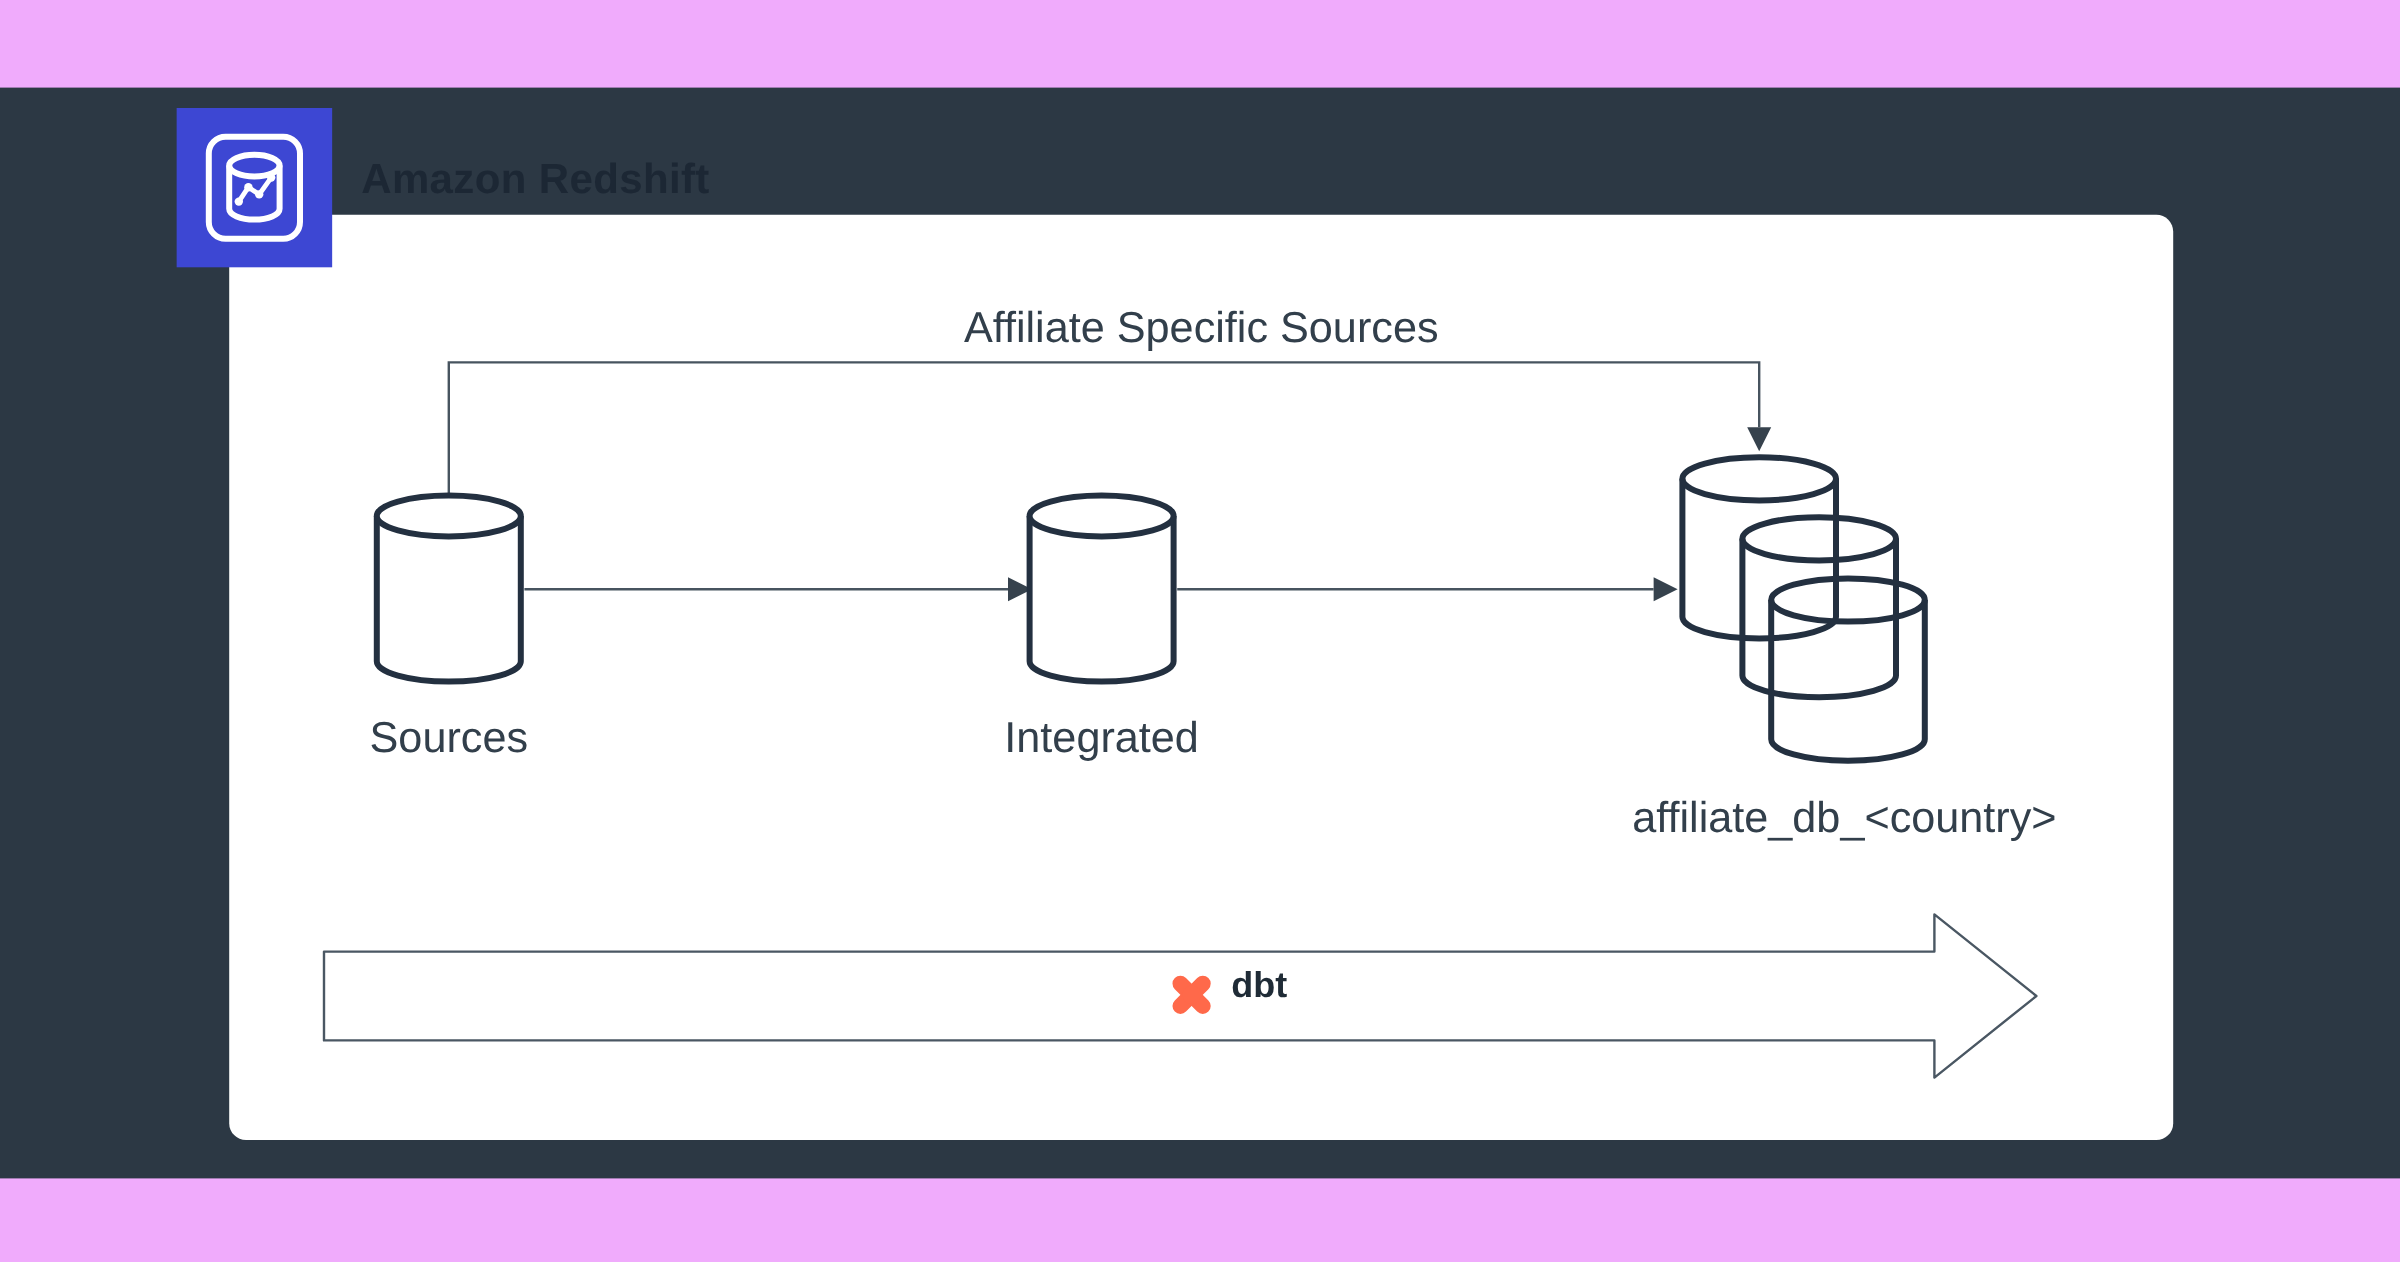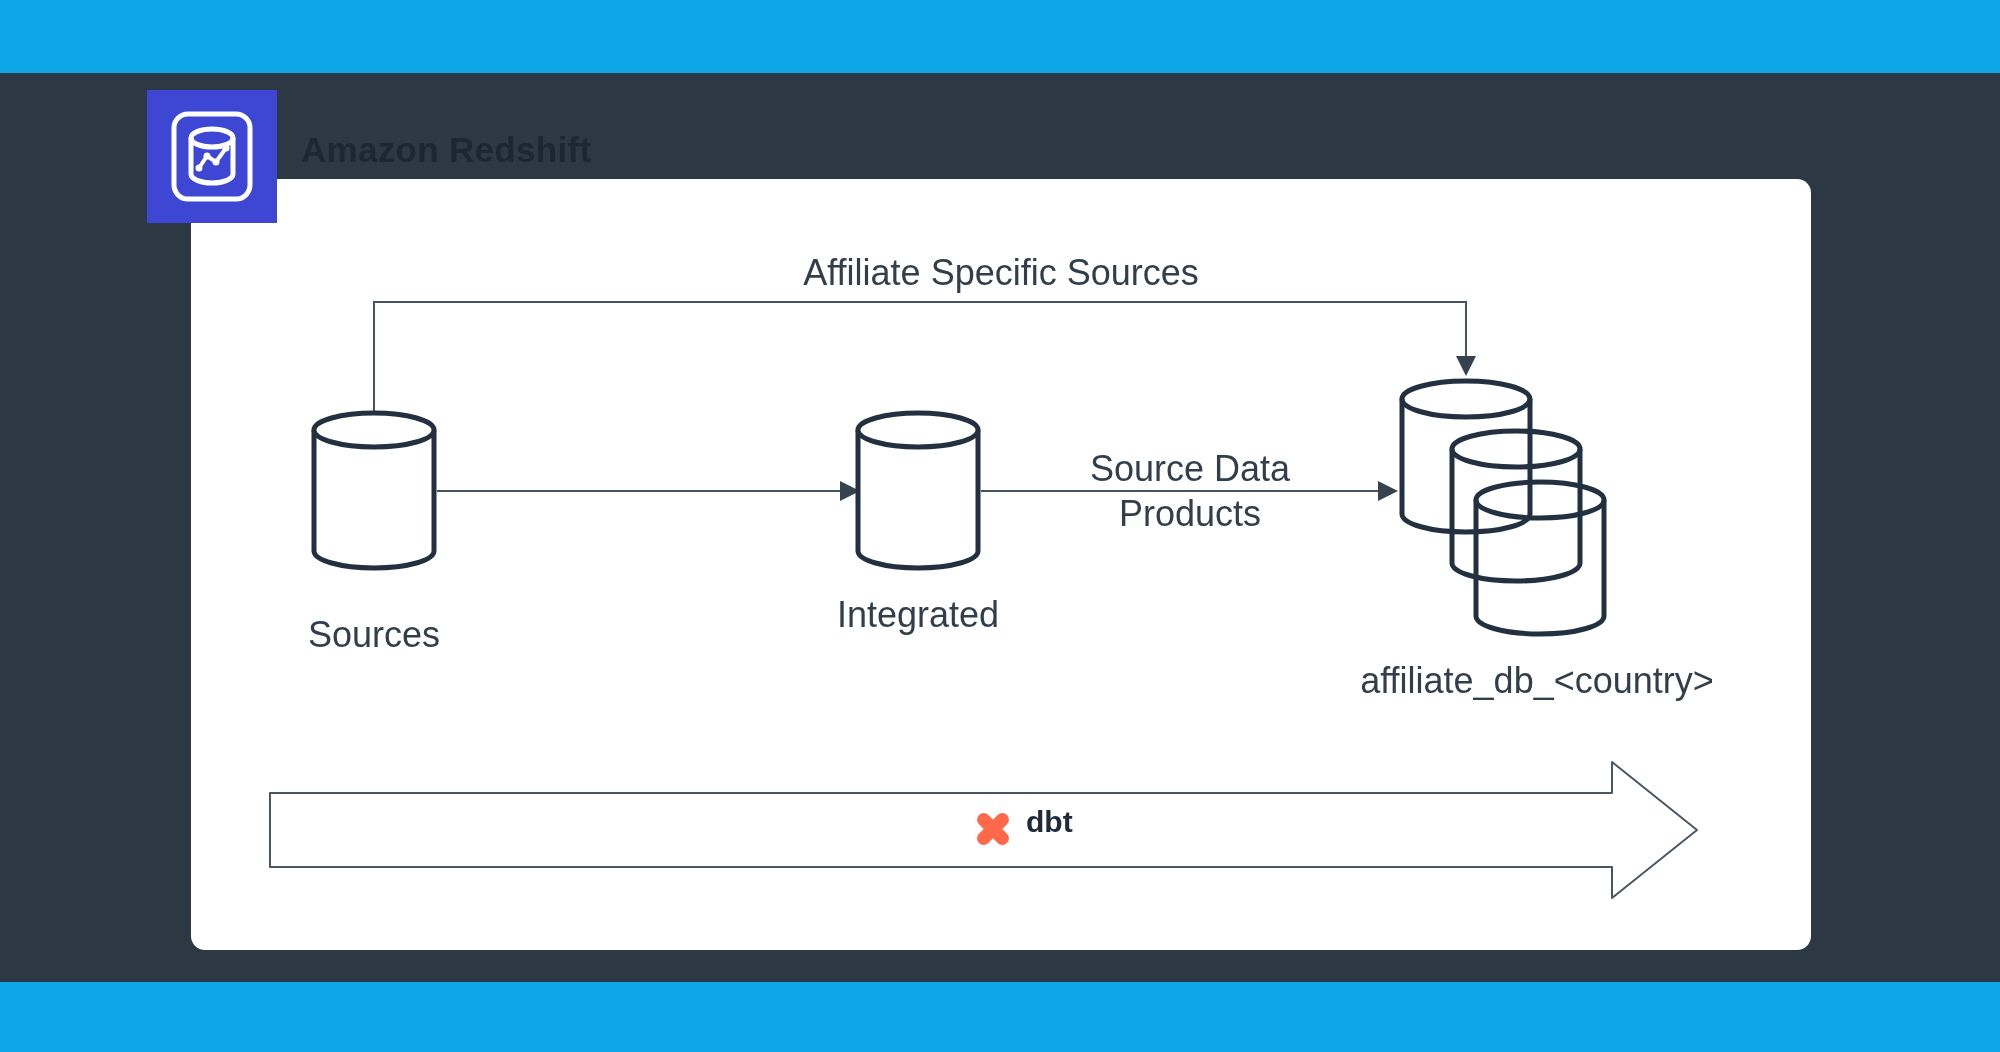--- a/index.html
+++ b/index.html
@@ -1,18 +1,18 @@
 <!DOCTYPE html>
 <html><head>
 <meta charset="utf-8">
 <style>
   html,body{margin:0;padding:0;background:#000;}
   .canvas{
     position:relative;width:2000px;height:1052px;overflow:hidden;
-    background:#0ea5e9;font-family:"Liberation Sans","DejaVu Sans",sans-serif;
+    background:#f0abfc;font-family:"Liberation Sans","DejaVu Sans",sans-serif;
   }
   .surface{
     position:absolute;left:0;top:73px;width:2000px;height:909px;
     background:#2c3844;
   }
   .panel{
     position:absolute;left:191px;top:179px;width:1620px;height:771px;
     background:#ffffff;border-radius:14px;
   }
   .badge{
@@ -83,23 +83,22 @@
       <ellipse cx="1466" cy="399" rx="64" ry="18"></ellipse>
       <path d="M 1452 449 V 563 A 64 18 0 0 0 1580 563 V 449"></path>
       <ellipse cx="1516" cy="449" rx="64" ry="18"></ellipse>
       <path d="M 1476 500 V 616 A 64 18 0 0 0 1604 616 V 500"></path>
       <ellipse cx="1540" cy="500" rx="64" ry="18"></ellipse>
     </g>
   </svg>
 
   <div class="lbl" style="left:751px;top:250px;width:500px;">Affiliate Specific Sources</div>
 
-  <div class="lbl two-line" style="left:1060px;top:446px;width:260px;">Source Data Products</div>
 
-  <div class="lbl" style="left:254px;top:592px;width:240px;margin-top:20px;">Sources</div>
+  <div class="lbl" style="left:254px;top:592px;width:240px;">Sources</div>
 
   <div class="lbl" style="left:798px;top:592px;width:240px;text-align:center;">Integrated</div>
 
   <div class="lbl" style="left:1317px;top:658px;width:440px;">affiliate_db_&lt;country&gt;</div>
 
   <svg class="dbt-icon" viewBox="0 0 40 40" xmlns="http://www.w3.org/2000/svg">
     <g fill="#ff694a">
       <rect x="2" y="14" width="36" height="12" rx="6" transform="rotate(45 20 20)"></rect>
       <rect x="2" y="14" width="36" height="12" rx="6" transform="rotate(-45 20 20)"></rect>
       <circle cx="20" cy="20" r="7"></circle>

